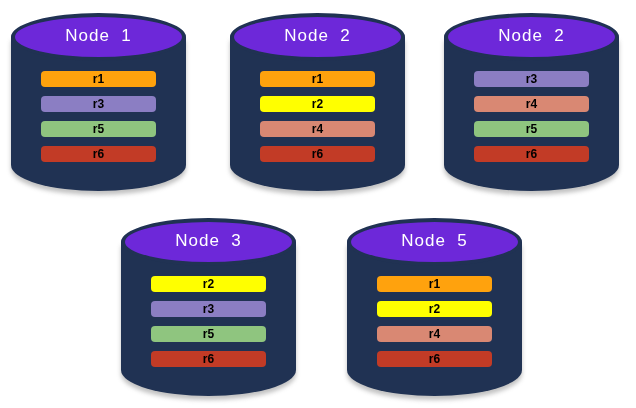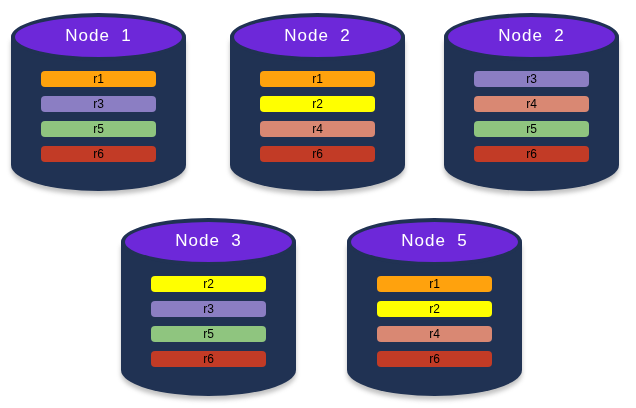--- a/index.html
+++ b/index.html
@@ -39,21 +39,21 @@
   }
   .bars{
     position:absolute;left:30px;top:58px;width:115px;
     display:flex;flex-direction:column;
   }
   .bar{
     height:16px;
     margin-bottom:9px;
     border-radius:4px;
     display:flex;align-items:center;justify-content:center;
-    font-size:12px;font-weight:normal;color:#000000;
+    font-size:12px;font-weight:bold;color:#000000;
     line-height:16px;
   }
 </style>
 </head>
 <body>
 
 <div class="canvas">
 
   <div class="cylinder cyl-1">
     <div class="cyl-body"></div>

